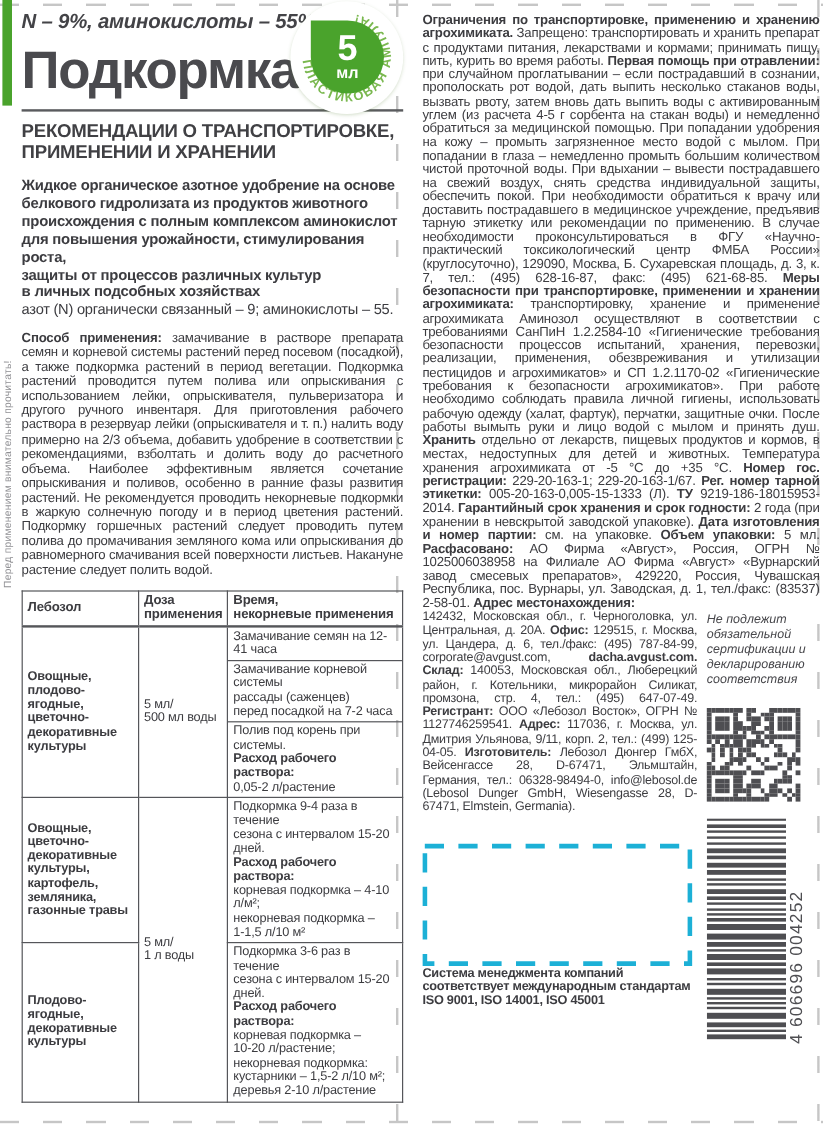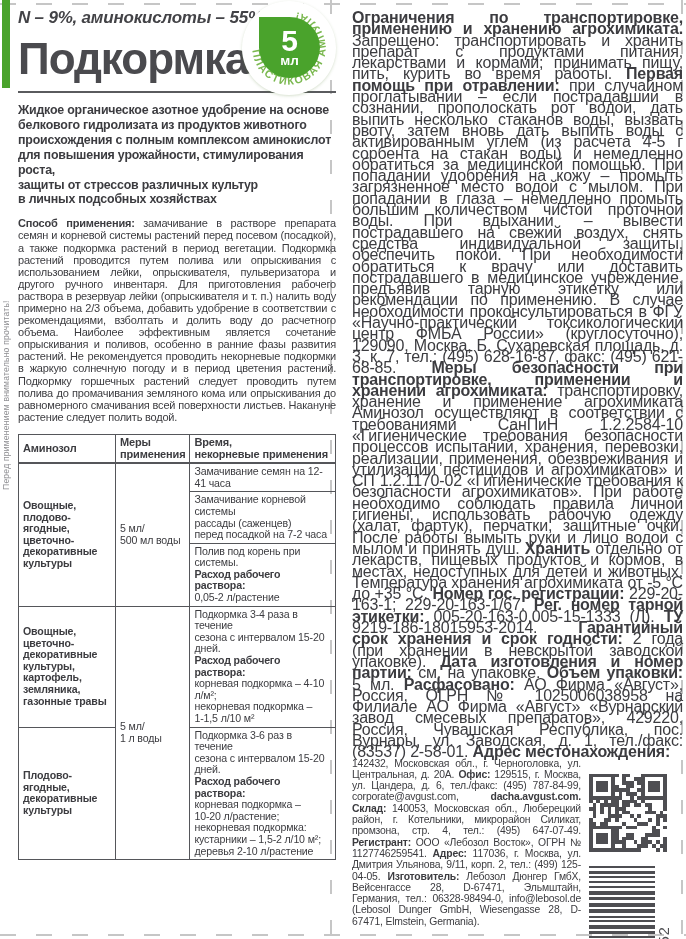--- a/index.html
+++ b/index.html
@@ -42,21 +42,21 @@
   .app-table th{font-size:11px;border-bottom-width:2px;}
   .app-table .culture{font-weight:bold;width:88px;white-space:pre-line;}
   .app-table .dose{width:62px;white-space:pre-line;}
   .app-table td.time{padding:0;vertical-align:top;}
   .tsub{padding:2px 4px;white-space:pre-line;}
   .tsub + .tsub{border-top:1px solid #55565a;}
   .timecell{padding:2px 4px;white-space:pre-line;vertical-align:top;}
   .vtop{vertical-align:top;}
   
   .right-panel{position:absolute;left:352px;top:12px;width:331px;}
-  .main-rich{margin:0;font-size:16px;line-height:11.3px;text-align:justify;letter-spacing:-.18px;}
+  .main-rich{margin:0;font-size:11px;line-height:11.3px;text-align:justify;letter-spacing:-.18px;}
   .addr-row{display:flex;margin-top:0;}
   .addr-col{width:229px;}
   .addr-rich{margin:0;font-size:10.4px;line-height:11.3px;text-align:justify;letter-spacing:-.18px;}
   .side-col{width:102px;padding-left:8px;box-sizing:border-box;}
   .cert-note{margin-top:2px;font-size:10.4px;font-style:italic;line-height:12.6px;color:#47474b;}
   .qr{margin-top:16px;width:78px;height:78px;display:grid;
     grid-template-rows:repeat(21,1fr);grid-template-columns:repeat(21,1fr);}
   .qr i{background:#4e4e52;}
   .barcode-wrap{margin-top:14px;display:flex;}
   .bars{width:66px;height:188px;overflow:hidden;}
@@ -89,33 +89,36 @@
       <text class="ringtxt"><textPath href="#ringpath" startOffset="1%">ПЛАСТИКОВАЯ АМПУЛА!</textPath></text>
     </svg>
     <div class="drop">
       <div class="vol-val">5</div>
       <div class="vol-unit">мл</div>
     </div>
   </div>
 
   <hr class="rule">
 
+  <div class="rec-heading">РЕКОМЕНДАЦИИ О ТРАНСПОРТИРОВКЕ,
+ПРИМЕНЕНИИ И ХРАНЕНИИ</div>
   <div class="intro">Жидкое органическое азотное удобрение на основе
 белкового гидролизата из продуктов животного
 происхождения с полным комплексом аминокислот
 для повышения урожайности, стимулирования роста,
-защиты от стрессов различных культур
+защиты от процессов различных культур
 в личных подсобных хозяйствах</div>
+  <div class="nutr-line">азот (N) органически связанный – 9; аминокислоты – 55.</div>
   <p class="usage"><b>Способ применения:</b><span> замачивание в растворе препарата семян и корневой системы растений перед посевом (посадкой), а также подкормка растений в период вегетации. Подкормка растений проводится путем полива или опрыскивания с использованием лейки, опрыскивателя, пульверизатора и другого ручного инвентаря. Для приготовления рабочего раствора в резервуар лейки (опрыскивателя и т. п.) налить воду примерно на 2/3 объема, добавить удобрение в соответствии с рекомендациями, взболтать и долить воду до расчетного объема. Наиболее эффективным является сочетание опрыскивания и поливов, особенно в ранние фазы развития растений. Не рекомендуется проводить некорневые подкормки в жаркую солнечную погоду и в период цветения растений. Подкормку горшечных растений следует проводить путем полива до промачивания земляного кома или опрыскивания до равномерного смачивания всей поверхности листьев. Накануне растение следует полить водой.</span></p>
 
   <table class="app-table">
     <tbody>
         <tr>
-      <th class="culture">Аминозол</th>
-      <th class="dose" style="white-space:pre-line">Меры
+      <th class="culture">Лебозол</th>
+      <th class="dose" style="white-space:pre-line">Доза
 применения</th>
       <th style="white-space:pre-line">Время,
 некорневые применения</th>
     </tr>
     <tr>
       <td class="culture">Овощные,
 плодово-ягодные,
 цветочно-
 декоративные
 культуры</td>
@@ -134,21 +137,21 @@
     <tr>
       <td class="culture vtop">Овощные,
 цветочно-
 декоративные
 культуры,
 картофель,
 земляника,
 газонные травы</td>
       <td class="dose" rowspan="2">5 мл/
 1 л воды</td>
-      <td class="timecell"><span>Подкормка 3-4 раза в течение
+      <td class="timecell"><span>Подкормка 9-4 раза в течение
 сезона с интервалом 15-20 дней.
 </span><b>Расход рабочего раствора:</b><span>
 корневая подкормка – 4-10 л/м²;
 некорневая подкормка –
 1-1,5 л/10 м²</span></td>
     </tr>
     <tr>
       <td class="culture">Плодово-ягодные,
 декоративные
 культуры</td>
@@ -173,23 +176,25 @@
   <div class="addr-row">
     <div class="addr-col">
       <p class="addr-rich"><span>142432, Московская обл., г. Черноголовка, ул. Центральная, д. 20А. </span><b>Офис:</b><span> 129515, г. Москва, ул. Цандера, д. 6, тел./факс: (495) 787-84-99, corporate@avgust.com, </span><b>dacha.avgust.com. Склад:</b><span> 140053, Московская обл., Люберецкий район, г. Котельники, микрорайон Силикат, промзона, стр. 4, тел.: (495) 647-07-49. </span><b>Регистрант:</b><span> ООО «Лебозол Восток», ОГРН № 1127746259541. </span><b>Адрес:</b><span> 117036, г. Москва, ул. Дмитрия Ульянова, 9/11, корп. 2, тел.: (499) 125-04-05. </span><b>Изготовитель:</b><span> Лебозол Дюнгер ГмбХ, Вейсенгассе 28, D-67471, Эльмштайн, Германия, тел.: 06328-98494-0, info@lebosol.de (Lebosol Dunger GmbH, Wiesengasse 28, D-67471, Elmstein, Germania).</span></p>
 
       <div class="teal-box">
         <svg width="225" height="102" viewBox="0 0 225 102">
           <rect x="2" y="2" width="221" height="98" fill="none" stroke="#1cb0d6" stroke-width="4" stroke-dasharray="16 12"></rect>
         </svg>
       </div>
 
+      <div class="iso-note">Система менеджмента компаний соответствует международным стандартам ISO 9001, ISO 14001, ISO 45001</div>
     </div>
 
     <div class="side-col">
+      <div class="cert-note">Не подлежит обязательной сертификации и декларированию соответствия</div>
       <div class="qr">
           <i style="grid-area:1/1"></i>
           <i style="grid-area:1/2"></i>
           <i style="grid-area:1/3"></i>
           <i style="grid-area:1/4"></i>
           <i style="grid-area:1/5"></i>
           <i style="grid-area:1/6"></i>
           <i style="grid-area:1/7"></i>
           <i style="grid-area:1/8"></i>
           <i style="grid-area:1/10"></i>

